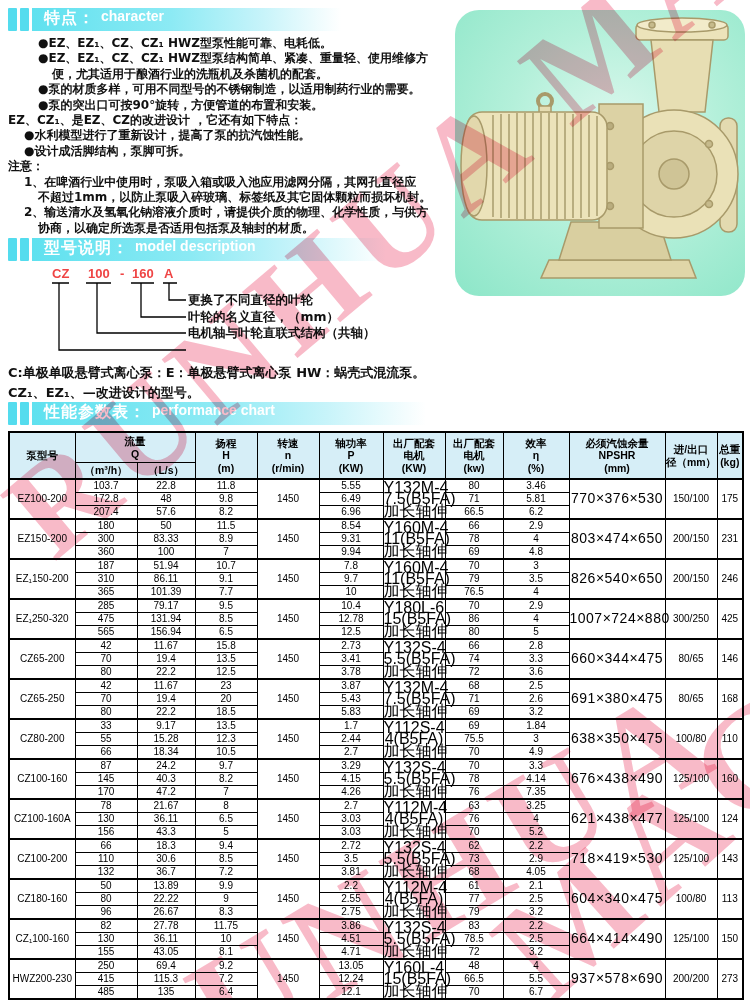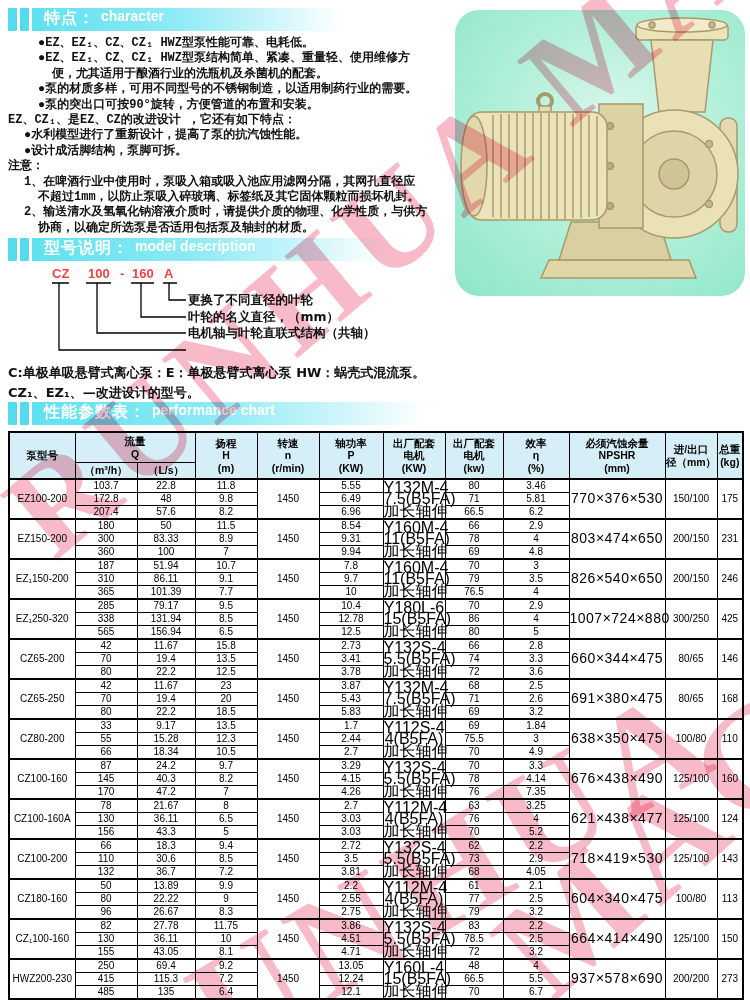--- a/index.html
+++ b/index.html
@@ -8,21 +8,21 @@
 
   
   .sec-header{position:absolute;left:8px;display:flex;gap:3px;height:23px;}
   .sec-tab{width:9px;height:23px;background:#54dcee;border-radius:1px;}
   .sec-bar{height:23px;display:flex;align-items:flex-start;padding:0 12px;white-space:nowrap;
            background:linear-gradient(90deg,#5fe1ef 0%,#8ceaf4 45%,#c8f4fa 75%,rgba(235,251,253,0) 100%);}
   .sec-bar .zh{color:#fff;font-weight:bold;font-size:16px;letter-spacing:1px;}
   .sec-bar .en{color:#fff;font-weight:bold;font-size:14px;margin-left:6px;font-family:"Liberation Sans",sans-serif;}
 
   
-  .features{position:absolute;left:8px;top:36px;width:448px;font-family:Liberation Mono, monospace;}
+  .features{position:absolute;left:8px;top:36px;width:448px;}
   .fline{font-size:12px;font-weight:bold;color:#101010;line-height:15.4px;white-space:nowrap;}
   .i0{padding-left:0px}.i1{padding-left:16px}.i2{padding-left:30px}.i3{padding-left:44px}
 
   
   .pump-figure{position:absolute;left:453px;top:8px;width:294px;height:290px;}
 
   
   .diagram{position:absolute;left:8px;top:266px;width:460px;height:98px;}
   .code-part{position:absolute;top:0;font-size:13px;font-weight:bold;color:#ef4444;font-family:"Liberation Sans",sans-serif;}
   .conn{position:absolute;left:0;top:0;}
@@ -356,21 +356,21 @@
             <div class="motor-line">15(B5FA)</div>
             <div class="motor-line">加长轴伸</div>
           </td>
           <td>70</td>
           <td>2.9</td>
           <td rowspan="3" class="dims">1007×724×880</td>
           <td rowspan="3">300/250</td>
           <td rowspan="3">425</td>
         </tr>
         <tr>
-          <td>338</td>
+          <td>475</td>
           <td>131.94</td>
           <td>8.5</td>
           <td>12.78</td>
           <td>86</td>
           <td>4</td>
         </tr>
         <tr>
           <td>565</td>
           <td>156.94</td>
           <td>6.5</td>

